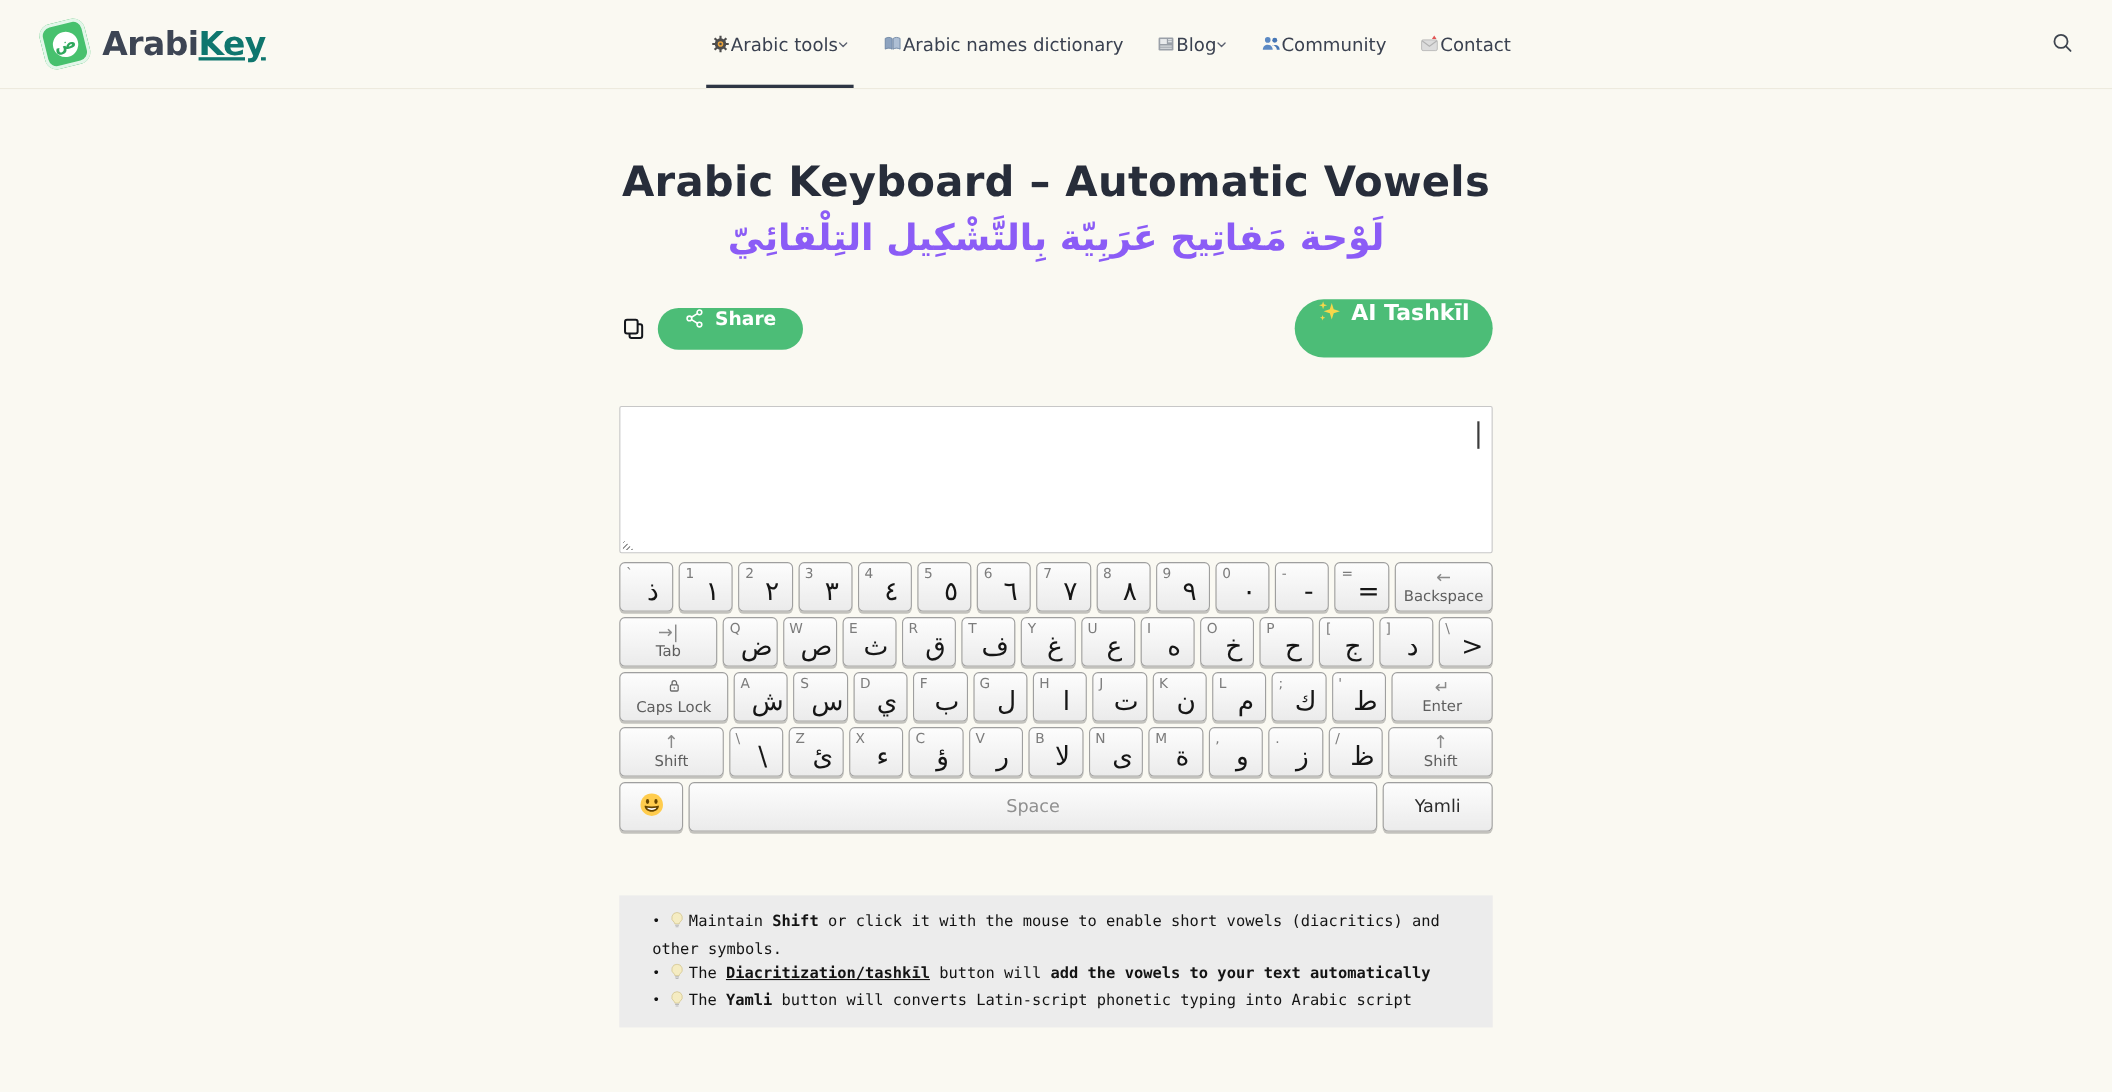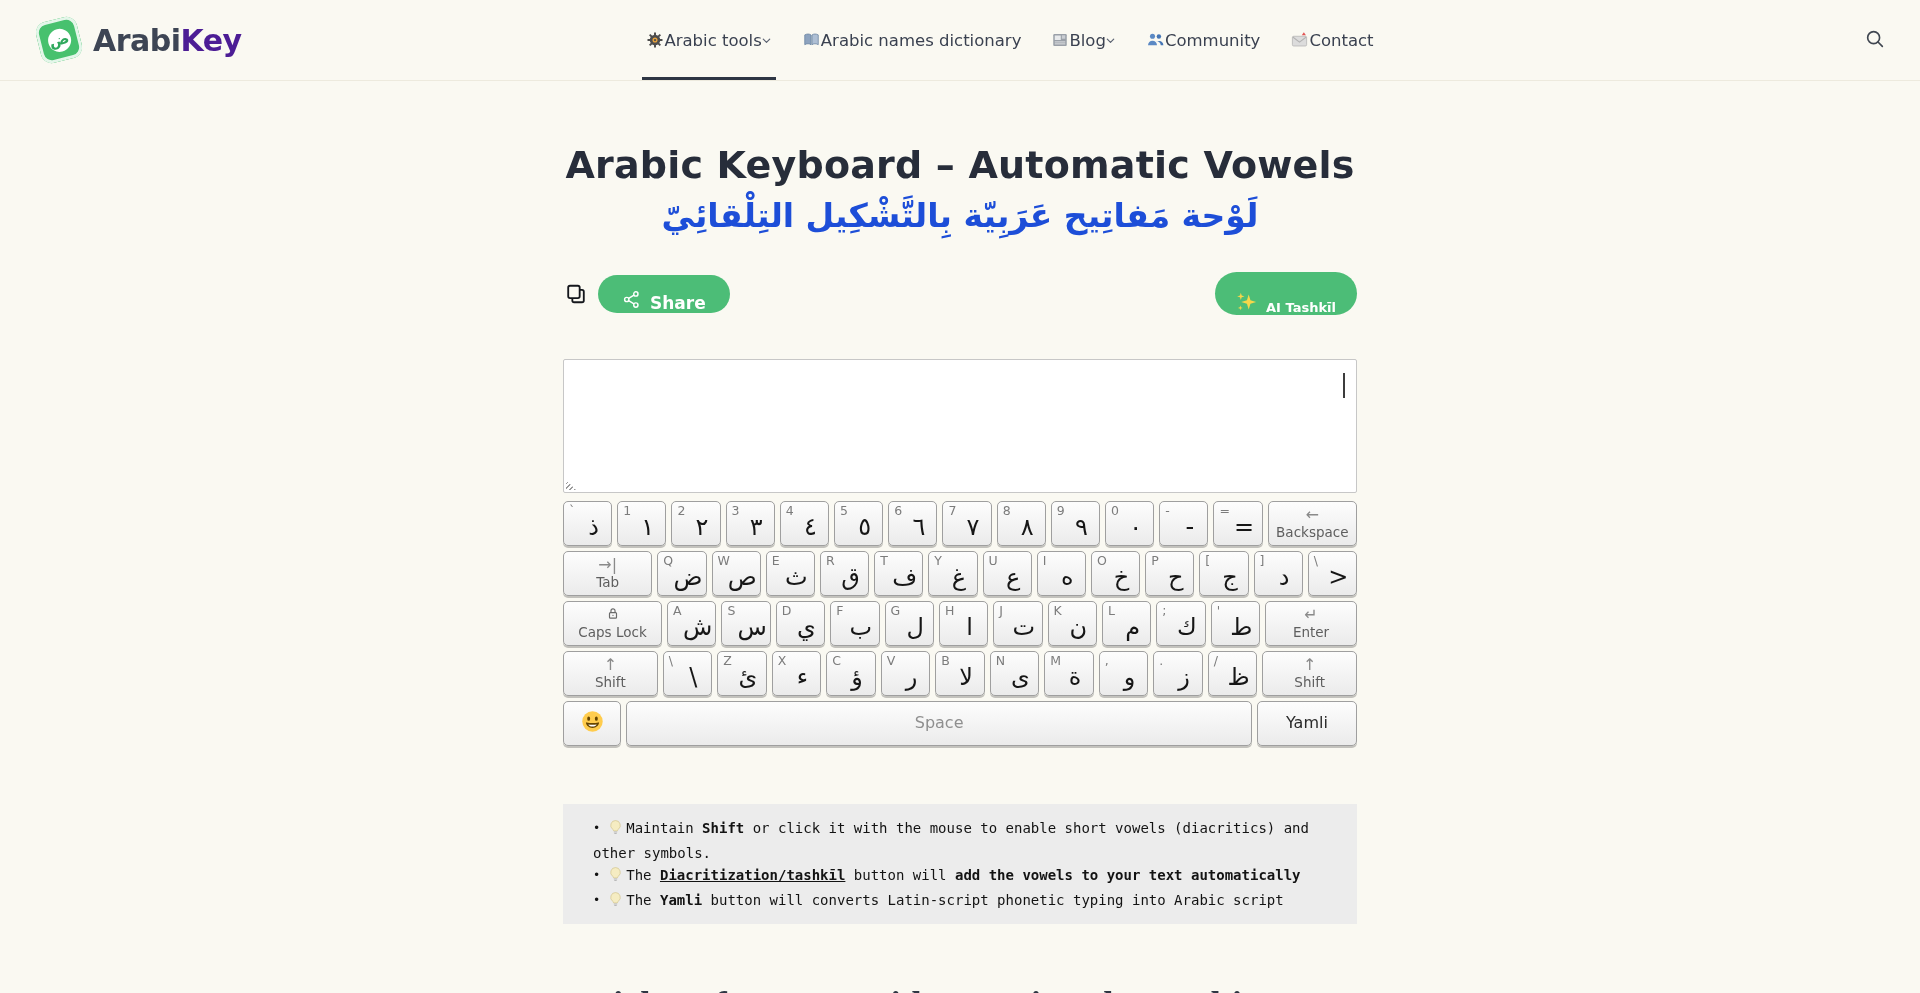--- a/index.html
+++ b/index.html
@@ -6,39 +6,39 @@
   body{width:1920px;height:993px;overflow:hidden;background:#faf9f2;
        font-family:"DejaVu Sans","Liberation Sans",sans-serif;color:#2c3340;}
   
   .header{position:relative;height:80px;background:#faf9f2;border-bottom:1px solid #edeade;}
   .logo{position:absolute;left:38px;top:0;height:80px;display:flex;align-items:center;gap:13px;cursor:pointer;}
   .logo-badge{width:42px;height:42px;background:#47c16e;border-radius:11px;transform:rotate(-14deg);
               box-shadow:inset 0 0 0 3px rgba(255,255,255,.85);display:flex;align-items:center;justify-content:center;}
   .logo-circle{width:23px;height:23px;background:#fff;border-radius:50%;display:flex;align-items:center;justify-content:center;
                font-size:15px;font-weight:700;color:#2ea85c;}
   .logo-text{font-size:30px;font-weight:800;letter-spacing:-.5px;color:#3d4554;}
-  .logo-text .green{color:#4c1d95;}
+  .logo-text .green{color:#0f766e;text-decoration:underline;}
   .nav{display:flex;justify-content:center;align-items:center;gap:30px;height:80px;margin:0 230px 0 330px;}
   .nav-item{position:relative;height:80px;display:flex;align-items:center;gap:0;font-size:16.5px;
             color:#3a4150;cursor:pointer;white-space:nowrap;}
   .nav-item.active::after{content:"";position:absolute;left:-4px;right:-4px;bottom:0;height:3px;background:#2e3644;}
   .nav-ico svg{display:block;}
   .chev{display:flex;align-items:center;margin-left:-1px;}
   .search-btn{position:absolute;right:34px;top:28px;cursor:pointer;}
   
   .content{width:794px;margin:0 auto;}
   .h1{margin:62px 0 0;text-align:center;font-size:38px;font-weight:800;color:#272d3a;letter-spacing:.2px;}
-  .subtitle{margin-top:9px;text-align:center;direction:rtl;font-size:33px;font-weight:700;color:#1d4ed8;}
+  .subtitle{margin-top:9px;text-align:center;direction:rtl;font-size:33px;font-weight:700;color:#8b5cf6;}
   
   .toolbar{margin-top:37px;display:flex;align-items:center;}
   .copy-btn{width:26px;height:26px;display:flex;align-items:center;justify-content:center;cursor:pointer;margin-right:9px;}
-  .pill{display:inline-flex;align-items:flex-end;gap:9px;background:#4cbd77;color:#fff;font-weight:700;
+  .pill{display:inline-flex;align-items:flex-start;gap:9px;background:#4cbd77;color:#fff;font-weight:700;
         border:none;border-radius:999px;cursor:pointer;font-family:inherit;}
   .share-btn{height:38px;padding:0 24px;font-size:17px;}
-  .ai-btn{height:43px;padding:0 21px;font-size:13px;}
+  .ai-btn{height:53px;padding:0 21px;font-size:20px;}
   .toolbar .spacer{flex:1;}
   
   .editor{position:relative;margin-top:44px;height:132px;background:#fff;border:1px solid #c7c7c7;border-radius:2px;cursor:text;}
   .cursor{position:absolute;top:13px;right:11px;width:2px;height:25px;background:#3c3c3c;animation:blink 1.1s steps(1) infinite;}
   @keyframes blink{50%{opacity:0;}}
   .grip{position:absolute;left:2px;bottom:2px;width:10px;height:10px;cursor:nwse-resize;
         background:repeating-linear-gradient(135deg,transparent 0 2.2px,#9a9a9a 2.2px 3.4px);
         clip-path:polygon(0 100%,0 0,100% 100%);}
   
   .keyboard{margin-top:8px;display:flex;flex-direction:column;gap:5px;}

